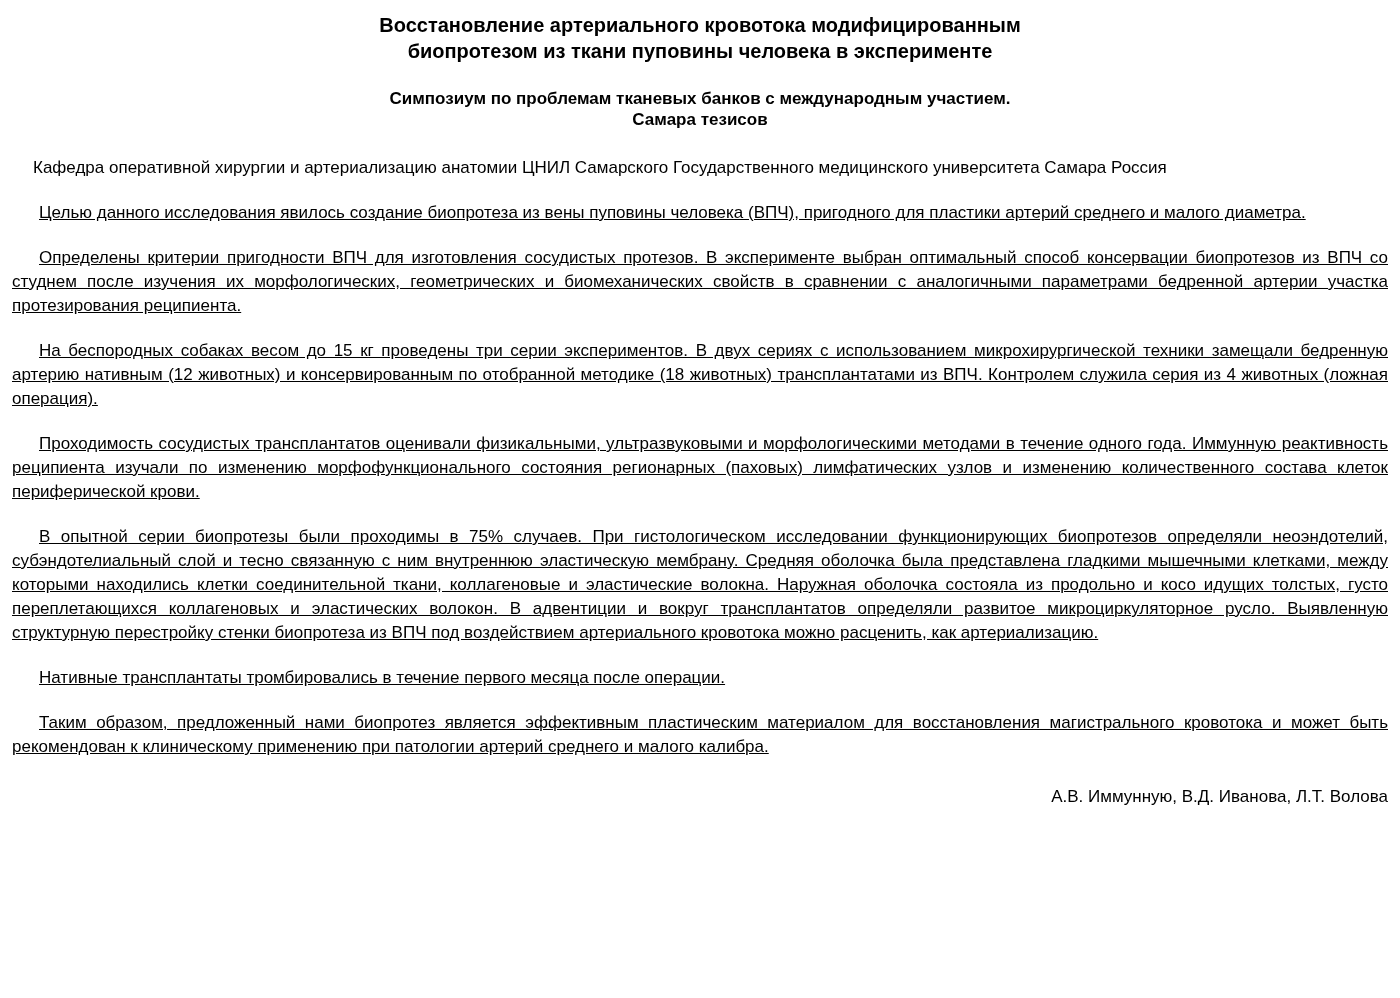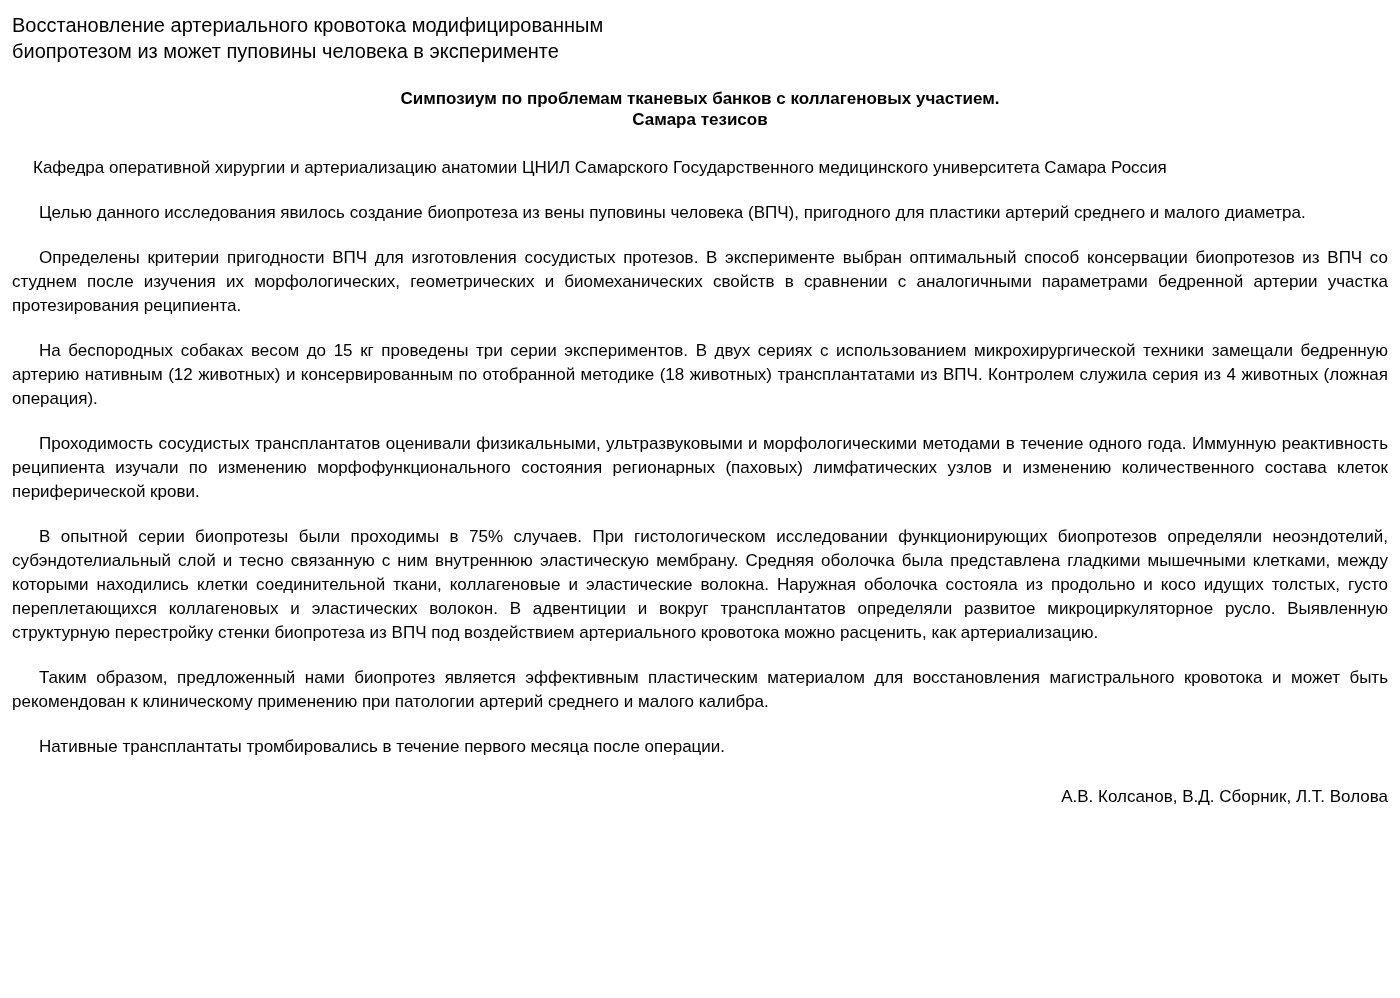--- a/index.html
+++ b/index.html
@@ -11,21 +11,22 @@
     width: 1400px;
     height: 998px;
     box-sizing: border-box;
     background: #ffffff;
     color: #000000;
     font-family: "Liberation Sans", sans-serif;
     padding: 12px 12px 0 12px;
     overflow: hidden;
   }
   .title-block {
-    font-weight: normal;
+    text-align: center;
+    font-weight: bold;
     font-size: 20px;
     line-height: 26px;
     margin: 0 auto;
   }
   .subtitle-block {
     text-align: center;
     font-weight: bold;
     font-size: 17px;
     line-height: 21px;
     margin-top: 24px;
@@ -36,50 +37,51 @@
     line-height: 24px;
     text-indent: 21px;
     text-align: left;
   }
   .body-text p {
     margin: 21px 0 0 0;
     font-size: 17px;
     line-height: 24px;
     text-indent: 27px;
     text-align: justify;
+    text-decoration: underline;
   }
   .authors {
     margin-top: 26px;
     font-size: 17px;
     line-height: 24px;
     text-align: right;
   }
 </style>
 </head>
 <body>
 
 <div class="page">
 
   <div class="title-block">
     <div>Восстановление артериального кровотока модифицированным</div>
-    <div>биопротезом из может пуповины человека в эксперименте</div>
+    <div>биопротезом из ткани пуповины человека в эксперименте</div>
   </div>
 
   <div class="subtitle-block">
-    <div>Симпозиум по проблемам тканевых банков с коллагеновых участием.</div>
+    <div>Симпозиум по проблемам тканевых банков с международным участием.</div>
     <div>Самара тезисов</div>
   </div>
 
   <div class="affiliation">Кафедра оперативной хирургии и артериализацию анатомии ЦНИЛ Самарского Государственного медицинского университета Самара Россия</div>
 
   <div class="body-text">
     <p>Целью данного исследования явилось создание биопротеза из вены пуповины человека (ВПЧ), пригодного для пластики артерий среднего и малого диаметра.</p>
     <p>Определены критерии пригодности ВПЧ для изготовления сосудистых протезов. В эксперименте выбран оптимальный способ консервации биопротезов из ВПЧ со студнем после изучения их морфологических, геометрических и биомеханических свойств в сравнении с аналогичными параметрами бедренной артерии участка протезирования реципиента.</p>
     <p>На беспородных собаках весом до 15 кг проведены три серии экспериментов. В двух сериях с использованием микрохирургической техники замещали бедренную артерию нативным (12 животных) и консервированным по отобранной методике (18 животных) трансплантатами из ВПЧ. Контролем служила серия из 4 животных (ложная операция).</p>
     <p>Проходимость сосудистых трансплантатов оценивали физикальными, ультразвуковыми и морфологическими методами в течение одного года. Иммунную реактивность реципиента изучали по изменению морфофункционального состояния регионарных (паховых) лимфатических узлов и изменению количественного состава клеток периферической крови.</p>
     <p>В опытной серии биопротезы были проходимы в 75% случаев. При гистологическом исследовании функционирующих биопротезов определяли неоэндотелий, субэндотелиальный слой и тесно связанную с ним внутреннюю эластическую мембрану. Средняя оболочка была представлена гладкими мышечными клетками, между которыми находились клетки соединительной ткани, коллагеновые и эластические волокна. Наружная оболочка состояла из продольно и косо идущих толстых, густо переплетающихся коллагеновых и эластических волокон. В адвентиции и вокруг трансплантатов определяли развитое микроциркуляторное русло. Выявленную структурную перестройку стенки биопротеза из ВПЧ под воздействием артериального кровотока можно расценить, как артериализацию.</p>
+    <p>Нативные трансплантаты тромбировались в течение первого месяца после операции.</p>
     <p>Таким образом, предложенный нами биопротез является эффективным пластическим материалом для восстановления магистрального кровотока и может быть рекомендован к клиническому применению при патологии артерий среднего и малого калибра.</p>
-    <p>Нативные трансплантаты тромбировались в течение первого месяца после операции.</p>
   </div>
 
-  <div class="authors">А.В. Колсанов, В.Д. Сборник, Л.Т. Волова</div>
+  <div class="authors">А.В. Иммунную, В.Д. Иванова, Л.Т. Волова</div>
 
 </div>
 
 </body></html>

